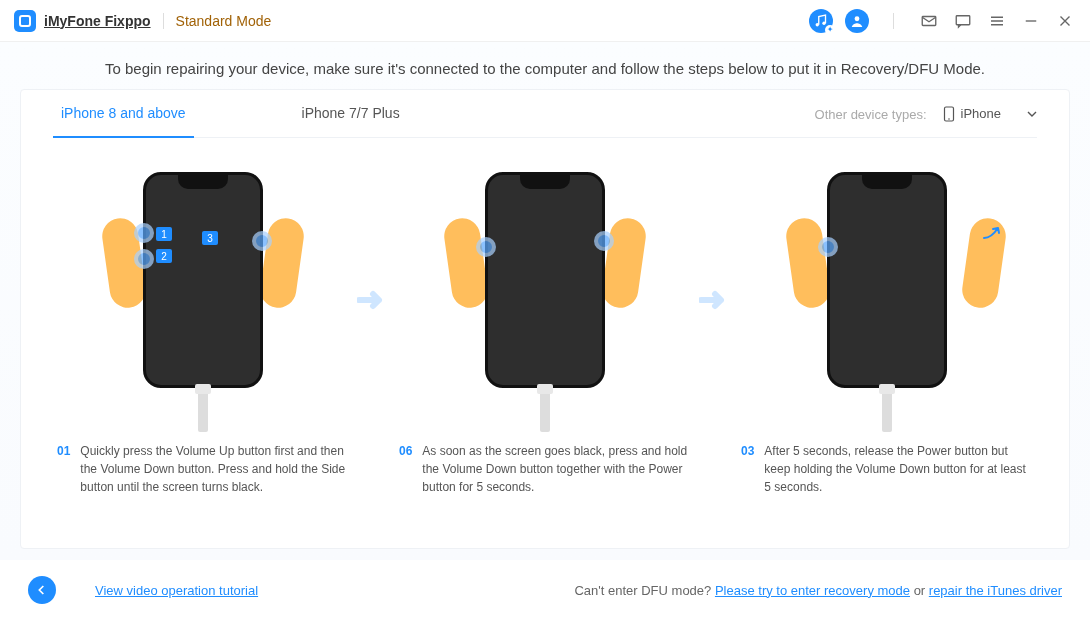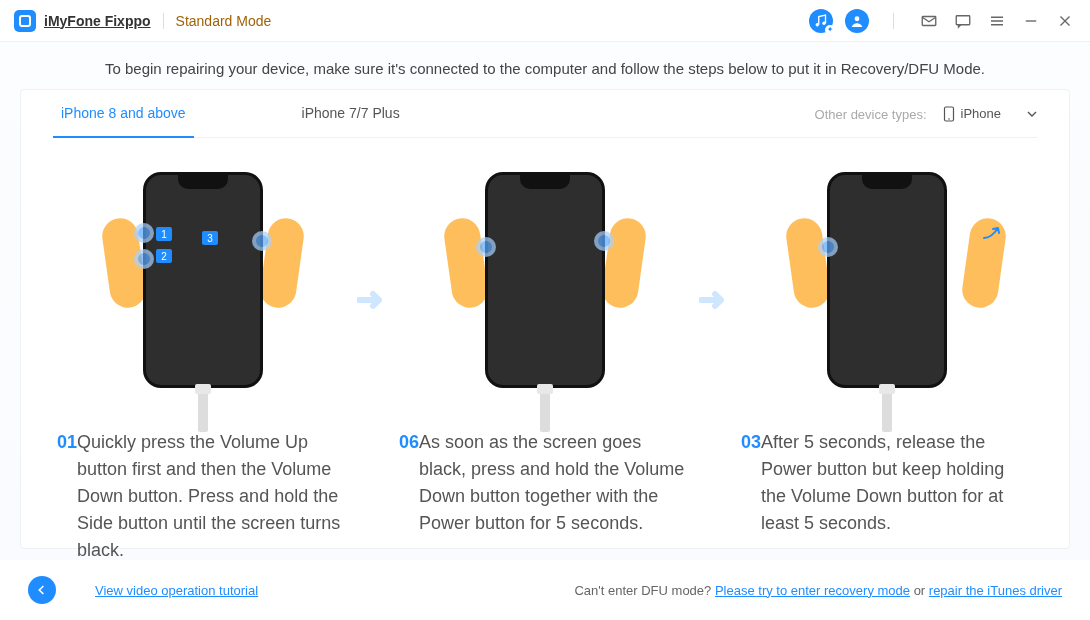--- a/index.html
+++ b/index.html
@@ -144,25 +144,25 @@
   }
   .side-arrow {
     position:absolute;
     right:-28px; top:54px;
   }
   .side-arrow svg { width:28px; height:20px; }
   .flow-arrow { width:40px; display:flex; align-items:center; justify-content:center; margin-top:120px; }
   .flow-arrow svg { width:34px; height:24px; fill:#cfe6ff; }
   .step-text {
     display:flex;
-    margin-top: 1px;
-    font-size:18px;
+    margin-top: 14px;
+    font-size:12px;
     line-height:1.5;
     color:#555;
-    gap:0;
+    gap:10px;
     padding: 0 4px;
   }
   .step-num { color:#1f8dff; font-weight:600; }
   .footer {
     height:60px;
     display:flex;
     align-items:center;
     padding: 0 28px;
     font-size:13px;
     gap:25px;

